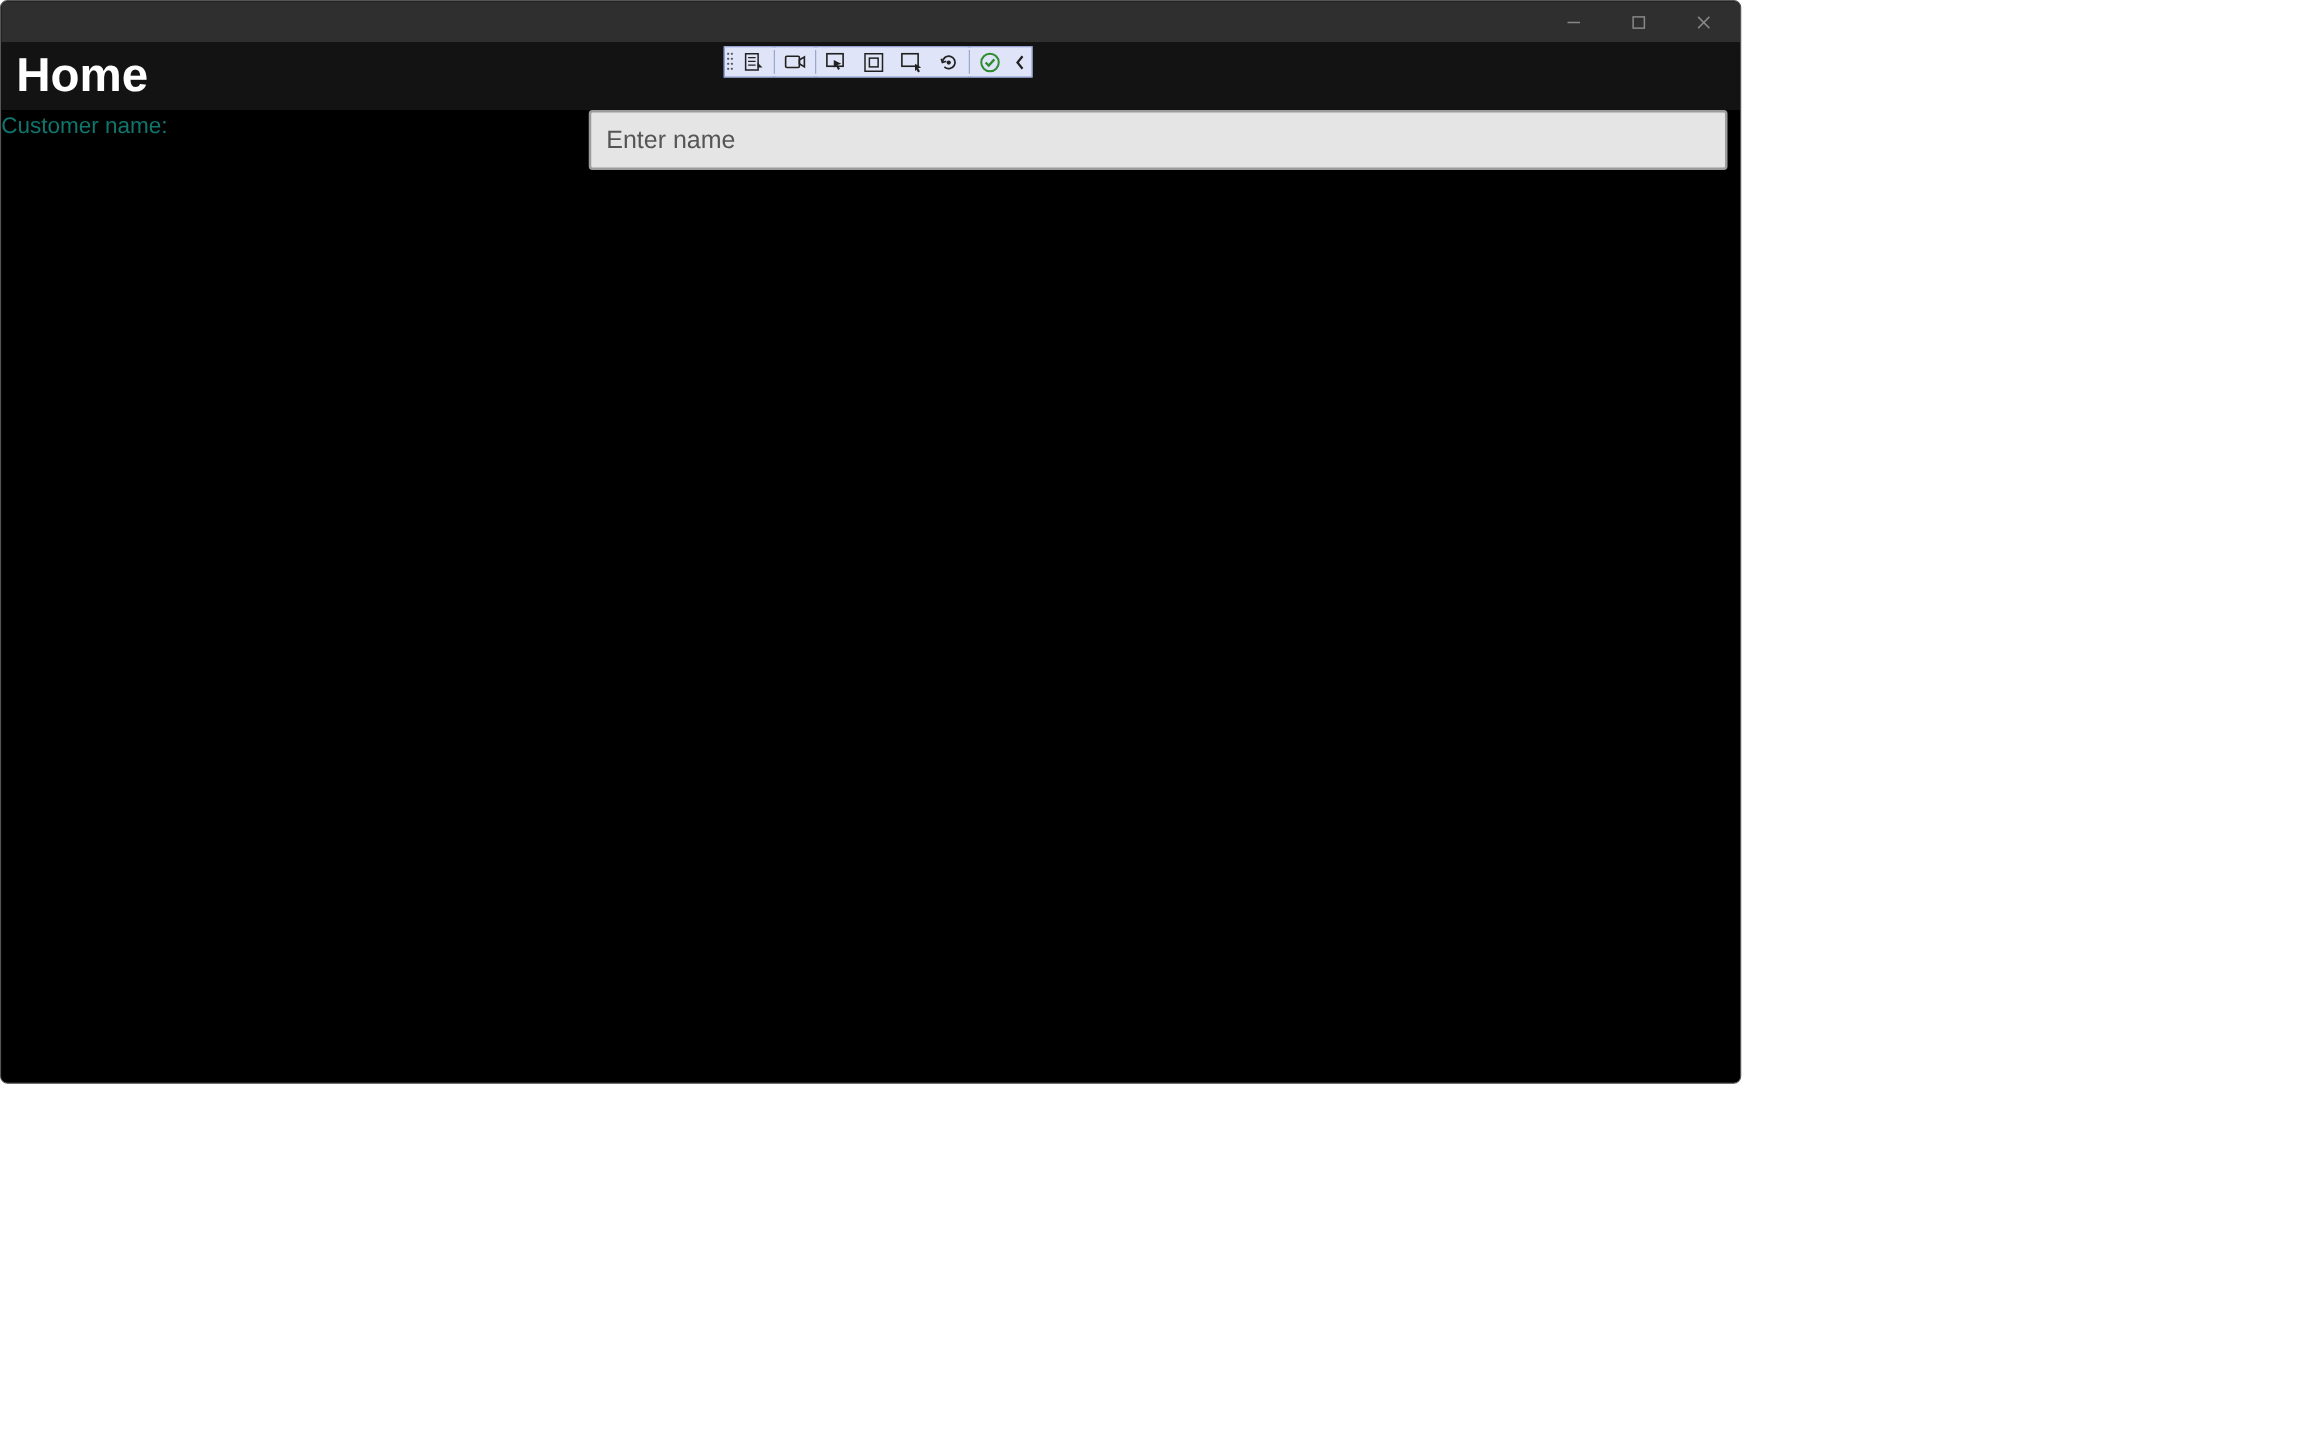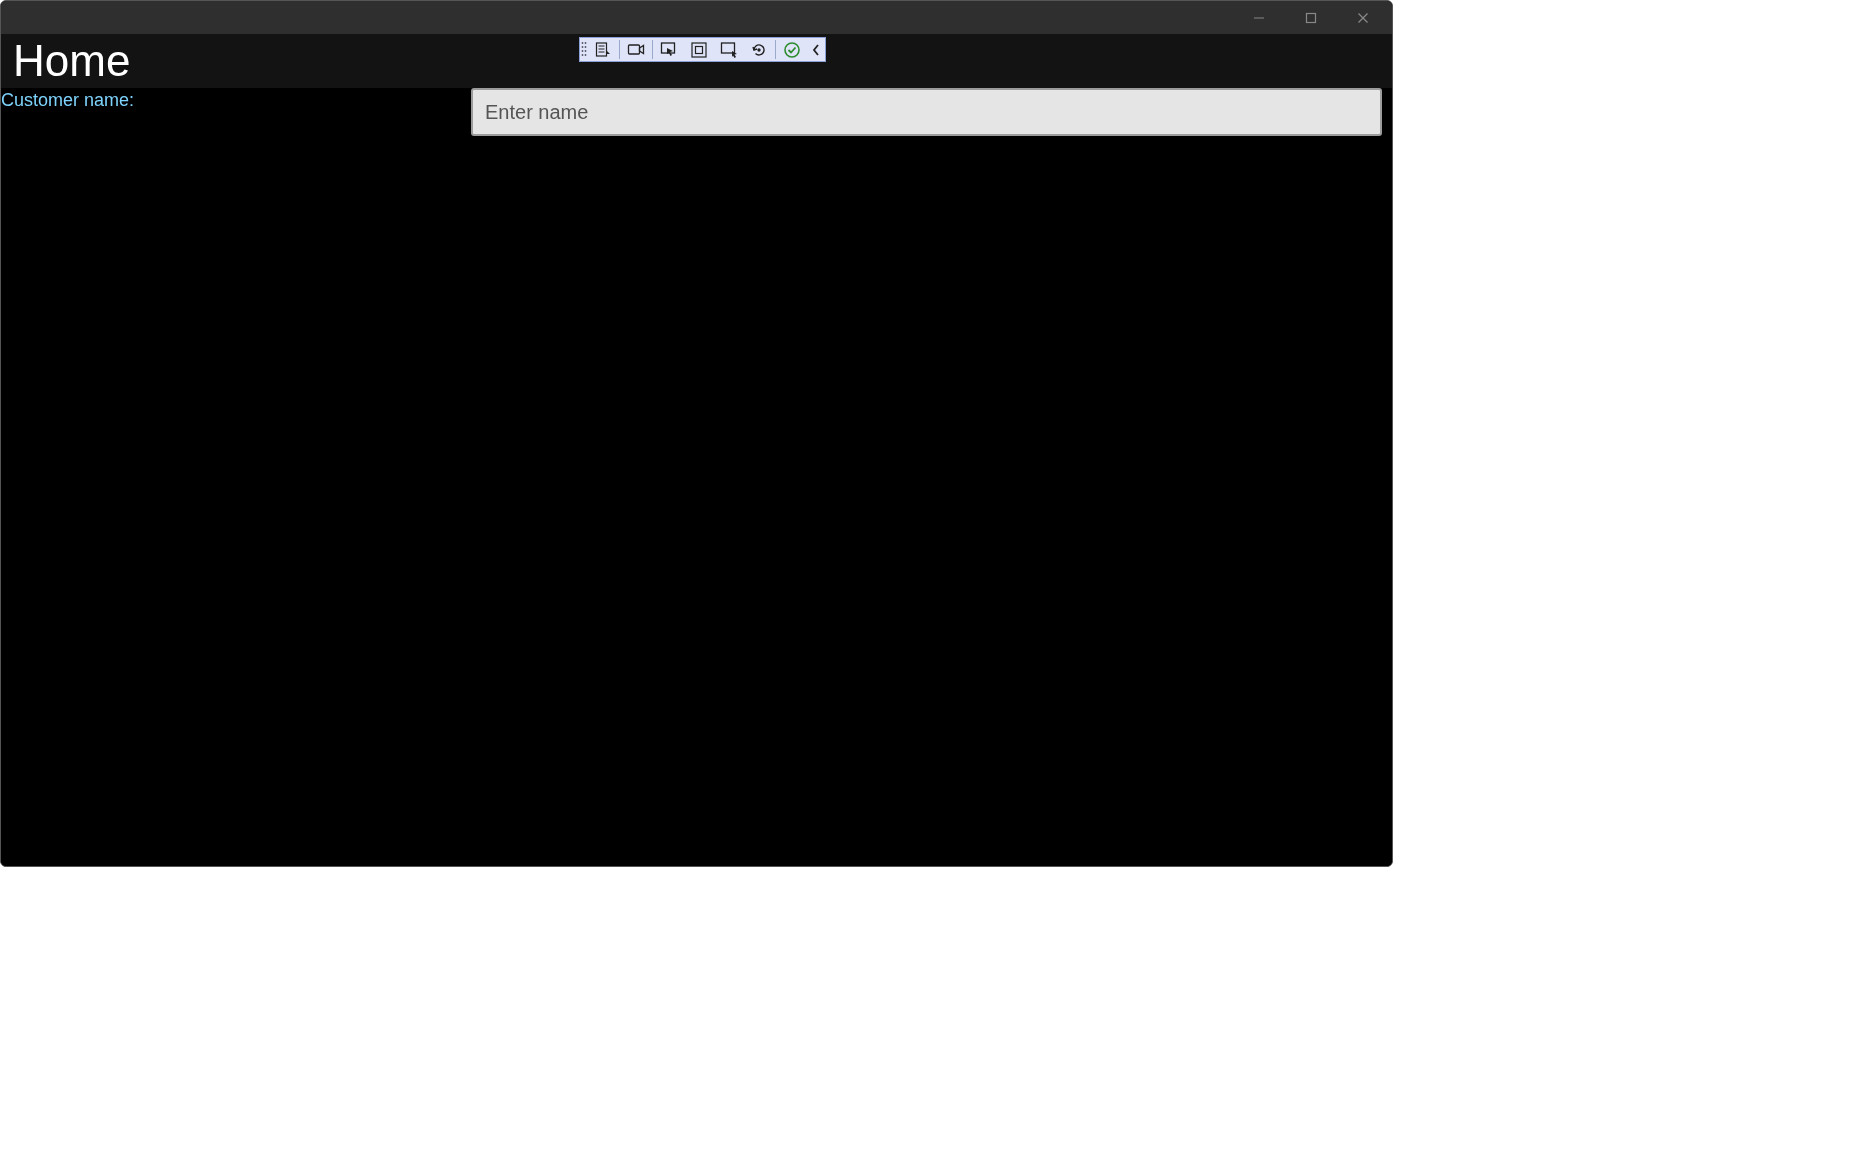--- a/index.html
+++ b/index.html
@@ -59,22 +59,22 @@
   .page-header {
     height: 54px;
     background: #131313;
     display: flex;
     align-items: center;
     padding-left: 12px;
     position: relative;
   }
   .page-title {
     color: #fff;
-    font-size: 44px;
-    font-weight: 400;
+    font-size: 38px;
+    font-weight: 700;
   }
 
   
   .debug-toolbar {
     position: absolute;
     top: 36px;
     left: 578px;
     height: 25px;
     background: #dfe4f8;
     border: 1px solid #8ea0d8;
@@ -117,21 +117,21 @@
     left: 0;
     right: 0;
     bottom: 0;
     background: #000;
   }
   .form-row {
     display: flex;
     align-items: flex-start;
   }
   .form-label {
-    color: #7dd3fc;
+    color: #0f766e;
     font-size: 18px;
     padding: 2px 0 0 0;
     width: 470px;
     flex: 0 0 470px;
   }
   .text-input {
     flex: 1;
     margin-right: 10px;
     height: 48px;
     background: #e5e5e5;

